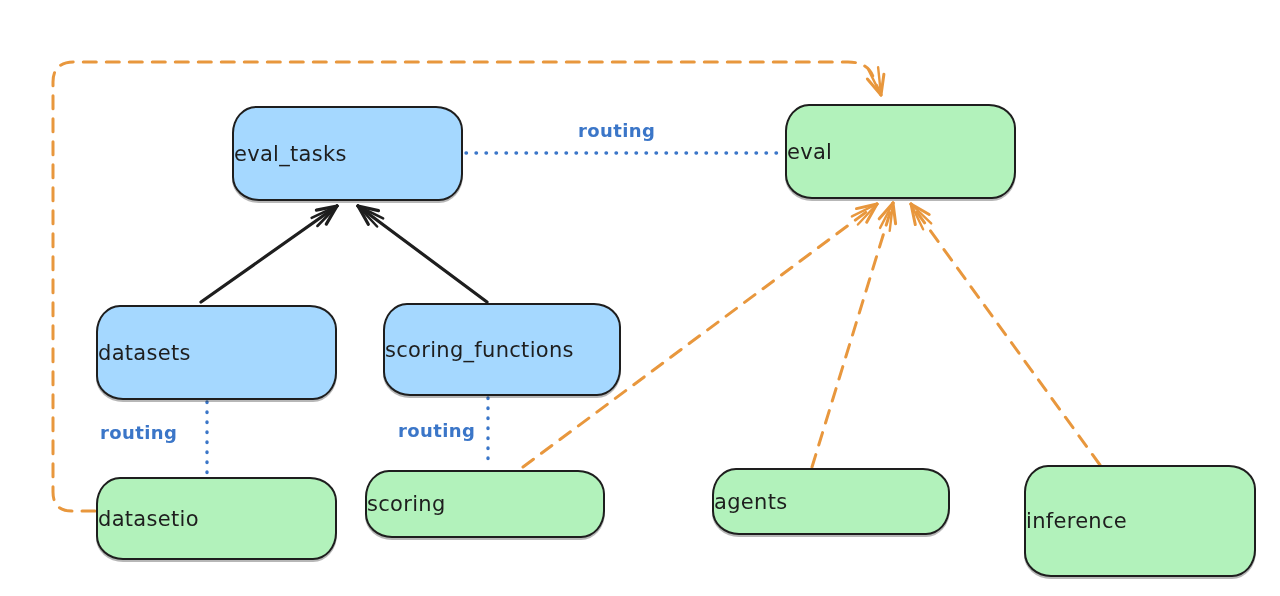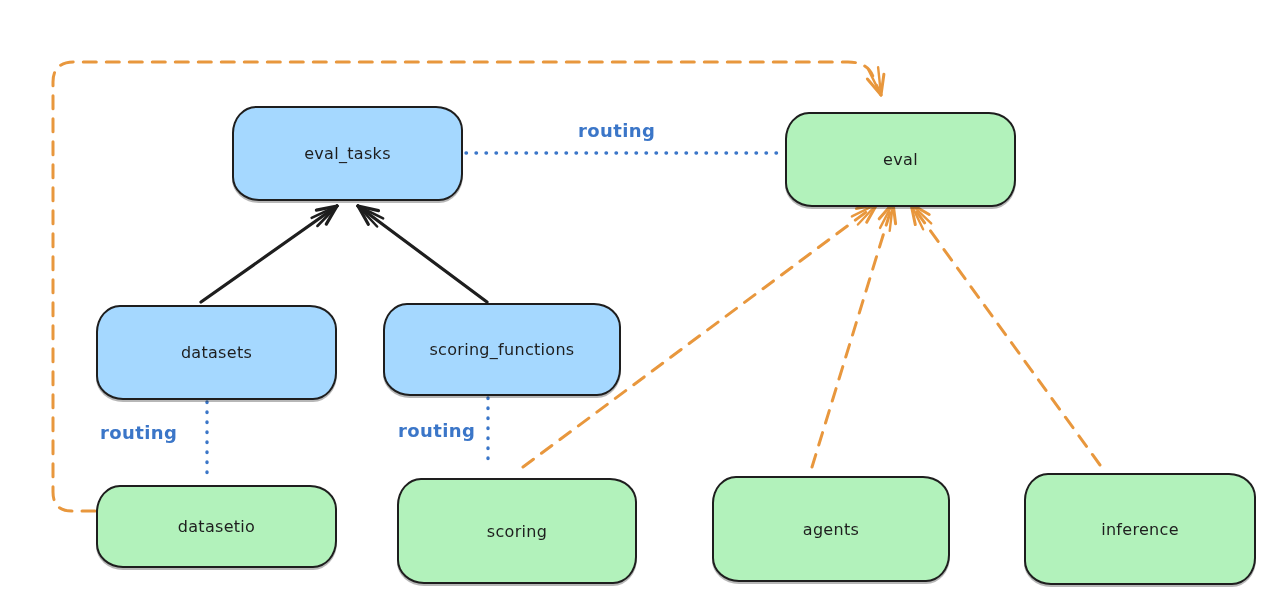--- a/index.html
+++ b/index.html
@@ -7,29 +7,29 @@
     position:relative;width:1280px;height:596px;overflow:hidden;
     background:var(--background,#fff);
     font-family:"DejaVu Sans","Liberation Sans",sans-serif;
   }
   #edges{position:absolute;left:0;top:0;width:1280px;height:596px;}
   #edges line,#edges path{fill:none;}
   .e-black{stroke:var(--black,#1e1e1e);stroke-width:3.2;stroke-linecap:round;}
   .e-blue{stroke:var(--routing-blue,#3b76c8);stroke-width:3.4;stroke-dasharray:0.5 9.5;stroke-linecap:round;}
   .e-orange{stroke:var(--orange,#e8973d);stroke-width:3;stroke-dasharray:13 10;stroke-linecap:round;}
   .node{
-    position:absolute;display:flex;align-items:center;justify-content:center;
+    position:absolute;display:flex;align-items:center;justify-content:flex-start;
     border:2.8px solid var(--node-stroke,#1e1e1e);
     border-radius:24px 27px 24px 27px / 27px 24px 27px 24px;
     box-shadow:0 2px 0 rgba(30,30,30,.32);
-    font-size:16px;color:var(--text,#1e1e1e);letter-spacing:.3px;
+    font-size:21px;color:var(--text,#1e1e1e);letter-spacing:.3px;
     box-sizing:border-box;
   }
   .node.api{background:var(--api-fill,#a5d8ff);}
-  .node.provider{background:var(--provider-fill,#b2f2bb);margin-top:8px;}
+  .node.provider{background:var(--provider-fill,#b2f2bb);}
   .routing{
     position:absolute;color:var(--routing-blue,#3b76c8);
     font-size:18px;font-weight:700;letter-spacing:.4px;
   }
 </style>
 </head>
 <body>
 
 <div class="canvas">
 
@@ -91,25 +91,25 @@
   </div>
 
   <div class="node api" style="left:383px;top:303px;width:238px;height:93px">
     <span>scoring_functions</span>
   </div>
 
   <div class="node provider" style="left:96px;top:477px;width:241px;height:83px">
     <span>datasetio</span>
   </div>
 
-  <div class="node provider" style="left:397px;top:470px;width:240px;height:106px">
+  <div class="node provider" style="left:365px;top:470px;width:240px;height:68px">
     <span>scoring</span>
   </div>
 
-  <div class="node provider" style="left:712px;top:468px;width:238px;height:106px">
+  <div class="node provider" style="left:712px;top:468px;width:238px;height:67px">
     <span>agents</span>
   </div>
 
   <div class="node provider" style="left:1024px;top:465px;width:232px;height:112px">
     <span>inference</span>
   </div>
 
   <span class="routing" style="left:578px;top:120px">routing</span>
   <span class="routing" style="left:100px;top:422px">routing</span>
   <span class="routing" style="left:398px;top:420px">routing</span>

